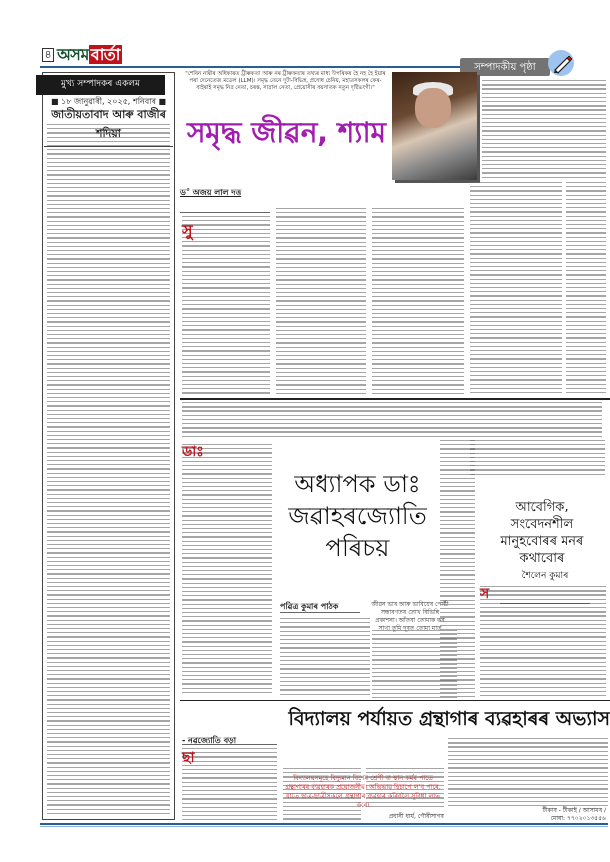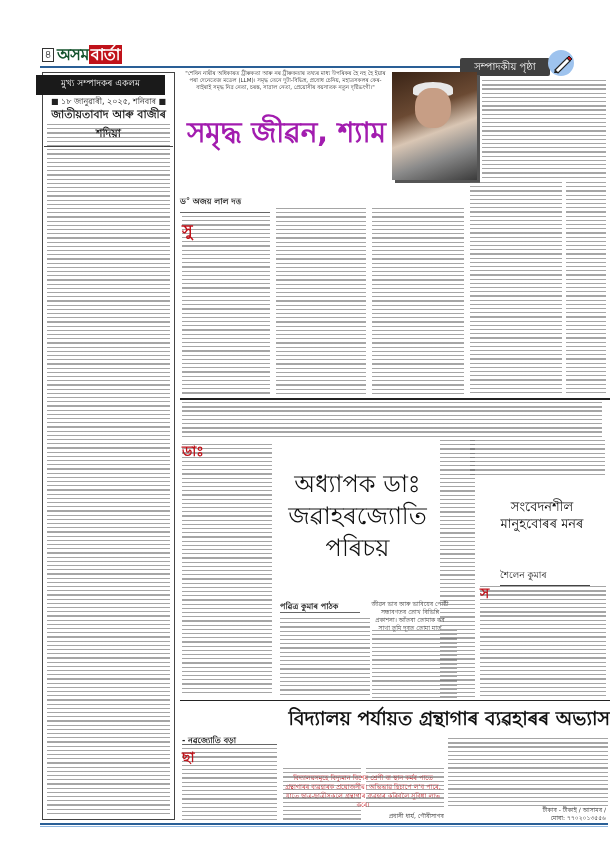--- a/index.html
+++ b/index.html
@@ -5,40 +5,40 @@
   * { box-sizing: border-box; margin: 0; padding: 0; }
   html, body { width: 610px; height: 862px; background: #fff; overflow: hidden; }
   body { position: relative; font-family: "DejaVu Serif", serif; color: #222; }
 
   .abs { position: absolute; }
   #page-num { left: 42px; top: 48px; width: 12px; height: 14px; border: 1px solid #333; font: 11px "DejaVu Sans", sans-serif; text-align: center; line-height: 12px; }
   #brand { left: 57px; top: 46px; font: bold 16px "DejaVu Serif", serif; letter-spacing: -0.5px; line-height: 18px; }
   #brand .b1 { color: #14532d; }
   #brand .b2 { color: #fff; background: #c0121a; padding: 0 2px; }
   #rule-top { left: 40px; top: 66px; width: 525px; height: 2px; background: #2a5f96; }
-  #section-tag { left: 460px; top: 58px; width: 90px; height: 18px; background: #404040; color: #fff; font: 10px "DejaVu Sans", sans-serif; line-height: 18px; text-align: center; border-radius: 2px; }
+  #section-tag { left: 460px; top: 58px; width: 90px; height: 18px; background: #737373; color: #fff; font: 10px "DejaVu Sans", sans-serif; line-height: 18px; text-align: center; border-radius: 2px; }
   #pencil-circle { left: 548px; top: 50px; width: 26px; height: 26px; border-radius: 50%; background: #9ec3ee; }
   #pencil { left: 551px; top: 52px; width: 22px; height: 22px; }
 
   
   #editorial-box { left: 42px; top: 72px; width: 133px; height: 748px; border: 1.5px solid #444; }
   #ed-header { left: 36px; top: 75px; width: 129px; height: 20px; background: #1a1a1a; color: #fff; font: 9px "DejaVu Sans", sans-serif; text-align: center; line-height: 16px; }
   #ed-date { left: 44px; top: 95px; width: 129px; font: 8px "DejaVu Sans", sans-serif; text-align: center; }
   #ed-title { left: 44px; top: 106px; width: 129px; font: bold 11px "DejaVu Sans", sans-serif; text-align: center; border-bottom: 1px solid #444; padding-bottom: 2px; }
   .textblock { background-image: repeating-linear-gradient(to bottom, #6a6a6a 0px, #6a6a6a 1.3px, transparent 1.3px, transparent 4.2px); opacity: 0.6; }
   #ed-body { left: 47px; top: 124px; width: 123px; height: 690px; }
 
   
   #quote { left: 183px; top: 70px; width: 205px; font: 5.5px "DejaVu Sans", sans-serif; text-align: center; line-height: 7px; color: #333; }
   #feature-title { left: 184px; top: 114px; width: 205px; font: bold 28px "DejaVu Sans", sans-serif; text-align: center; line-height: 38px; color: #a21caf; }
   #photo { left: 392px; top: 72px; width: 85px; height: 108px; background: linear-gradient(160deg,#3a2416 0%,#6b4a33 35%,#d9c6b4 55%,#8a8a8a 75%,#3b3b3b 100%); box-shadow: 3px 3px 0 #555; }
   #photo-face { left: 415px; top: 88px; width: 36px; height: 40px; border-radius: 45%; background: #c79e85; }
   #photo-hair { left: 413px; top: 82px; width: 40px; height: 14px; border-radius: 50% 50% 20% 20%; background: #e8e8e8; }
 
-  #byline1 { left: 180px; top: 195px; font: bold 8px "DejaVu Sans", sans-serif; }
+  #byline1 { left: 180px; top: 186px; font: bold 8px "DejaVu Sans", sans-serif; text-decoration: underline; }
   #byline1-rule { left: 180px; top: 212px; width: 90px; height: 1px; background: #666; }
   #dropcap1 { left: 182px; top: 218px; font: bold 16px "DejaVu Serif", serif; color: #c0121a; }
 
   #col-a { left: 182px; top: 216px; width: 88px; height: 178px; }
   #col-b { left: 276px; top: 208px; width: 90px; height: 186px; }
   #col-c { left: 372px; top: 208px; width: 92px; height: 186px; }
   #col-d { left: 470px; top: 182px; width: 92px; height: 212px; }
   #col-right1 { left: 480px; top: 80px; width: 95px; height: 300px; }
   #col-right2 { left: 566px; top: 182px; width: 40px; height: 212px; }
 
@@ -52,21 +52,21 @@
   #byline2 { left: 280px; top: 600px; font: bold 8px "DejaVu Sans", sans-serif; }
   #byline2-rule { left: 280px; top: 612px; width: 80px; height: 1px; background: #666; }
   #kuli-col1 { left: 280px; top: 618px; width: 90px; height: 80px; }
   #kuli-small { left: 370px; top: 600px; width: 80px; font: 6px "DejaVu Sans", sans-serif; text-align: center; line-height: 8px; color: #444; }
   #kuli-col2 { left: 372px; top: 630px; width: 85px; height: 68px; }
   #kuli-col3 { left: 440px; top: 440px; width: 35px; height: 258px; }
   #kuli-right-top { left: 470px; top: 440px; width: 135px; height: 36px; }
 
   
   #emo-title { left: 478px; top: 498px; width: 128px; font: 13px "DejaVu Sans", sans-serif; text-align: center; line-height: 17px; color: #111; }
-  #byline3 { left: 500px; top: 568px; width: 90px; font: 9px "DejaVu Sans", sans-serif; border-bottom: 1px solid #444; padding-bottom: 2px; }
+  #byline3 { left: 500px; top: 568px; width: 90px; text-align: center; font: 9px "DejaVu Sans", sans-serif; border-bottom: 1px solid #444; padding-bottom: 20px; }
   #dropcap3 { left: 480px; top: 582px; font: bold 14px "DejaVu Serif", serif; color: #c0121a; }
   #emo-body { left: 480px; top: 586px; width: 126px; height: 110px; }
 
   
   #rule-low { left: 180px; top: 700px; width: 430px; height: 1px; background: #222; }
   #lib-title { left: 180px; top: 705px; width: 430px; font: bold 19px "DejaVu Sans", sans-serif; text-align: right; line-height: 26px; color: #111; white-space: nowrap; }
   #byline4 { left: 182px; top: 734px; font: bold 8px "DejaVu Sans", sans-serif; }
   #byline4-rule { left: 182px; top: 744px; width: 95px; height: 1px; background: #666; }
   #dropcap4 { left: 182px; top: 746px; font: bold 14px "DejaVu Serif", serif; color: #c0121a; }
   #lib-col1 { left: 182px; top: 748px; width: 95px; height: 72px; }
@@ -133,22 +133,24 @@
 </div>
 <div id="byline2" class="abs">পৱিত্ৰ কুমাৰ পাঠক</div>
 <div id="byline2-rule" class="abs"></div>
 <div id="kuli-col1" class="abs textblock"></div>
 <div id="kuli-small" class="abs">জীৱন ভাৰ আৰু ভাৰিয়েৰ পোষ্টী সন্ধাৰণতৰ তোখ বিভিন্নি প্ৰকাশনা। আঁতৰা তোমাক কৰ সাথা তুমি দূৰত তোমা মাত</div>
 <div id="kuli-col2" class="abs textblock"></div>
 <div id="kuli-col3" class="abs textblock"></div>
 <div id="kuli-right-top" class="abs textblock"></div>
 
 <div id="emo-title" class="abs">
+  <div>আবেগিক,</div>
   <div>সংবেদনশীল</div>
   <div>মানুহবোৰৰ মনৰ</div>
+  <div>কথাবোৰ</div>
 </div>
 <div id="byline3" class="abs">শৈলেন কুমাৰ</div>
 <div id="emo-body" class="abs textblock"></div>
 <div id="dropcap3" class="abs">স</div>
 
 <div id="rule-low" class="abs"></div>
 <div id="lib-title" class="abs">বিদ্যালয় পৰ্যায়ত গ্ৰন্থাগাৰ ব্যৱহাৰৰ অভ্যাস</div>
 <div id="byline4" class="abs">- নৱজ্যোতি বড়া</div>
 <div id="byline4-rule" class="abs"></div>
 <div id="lib-col1" class="abs textblock"></div>

